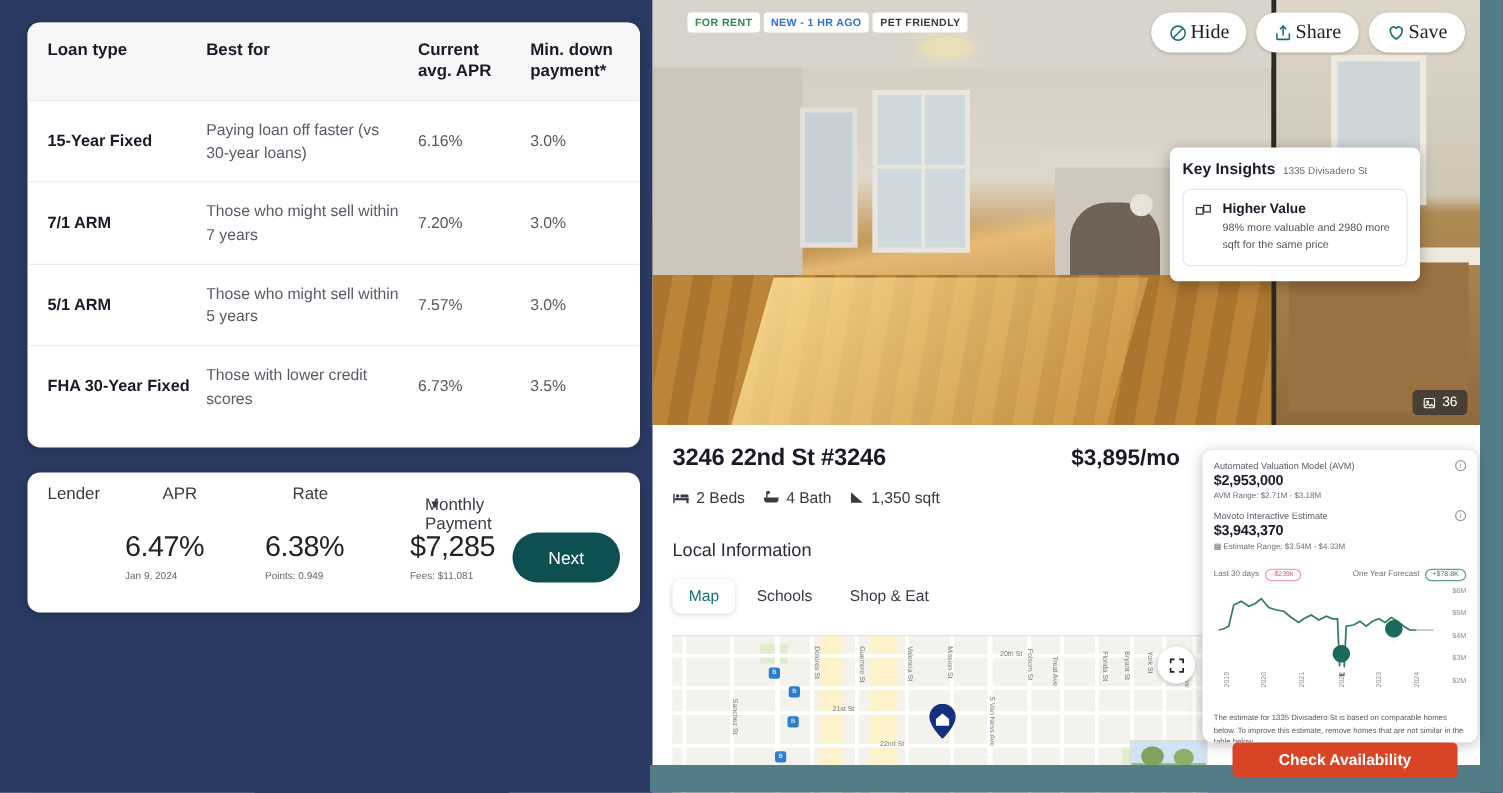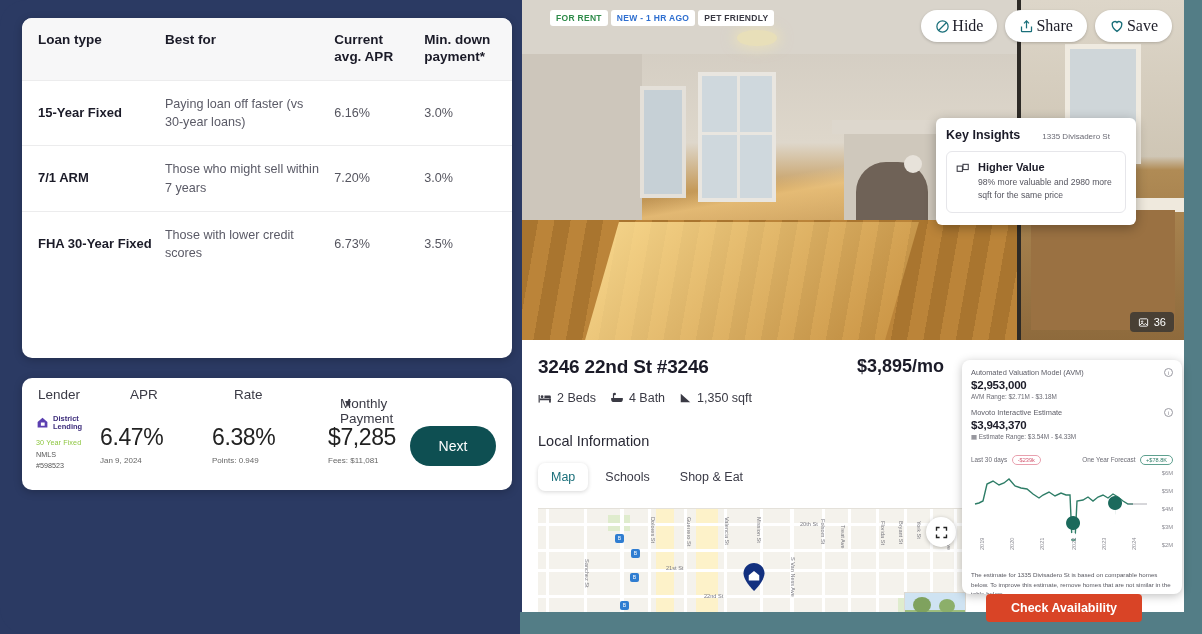--- a/index.html
+++ b/index.html
@@ -175,21 +175,21 @@
     border-radius: 4px; padding: 4px 8px;
     font-size: 11px; display: flex; align-items: center; gap: 5px;
   }
 
   
   .insights {
     position: absolute; left: 414px; top: 118px; width: 200px; z-index: 6;
     background: #fff; border-radius: 6px; padding: 10px 10px 12px;
     box-shadow: 0 3px 12px rgba(0,0,0,.3);
   }
-  .ins-head { display: flex; align-items: baseline; gap: 22px; }
+  .ins-head { display: flex; align-items: baseline; gap: 6px; }
   .ins-title { font-size: 12.5px; font-weight: bold; color: #1b1b28; }
   .ins-addr { font-size: 8px; color: #6a6a74; }
   .ins-card {
     margin-top: 9px; border: 1px solid #e6e6ea; border-radius: 6px;
     padding: 9px 9px 10px; display: flex; gap: 8px;
   }
   .ins-icon { flex: 0 0 auto; margin-top: 1px; }
   .ins-h { font-size: 11px; font-weight: bold; color: #1b1b28; }
   .ins-b { font-size: 8.6px; color: #55555f; line-height: 1.5; margin-top: 3px; }
 
@@ -265,21 +265,21 @@
 
   .chart-wrap { position: relative; height: 98px; margin-top: 4px; }
   .chart-y { position: absolute; right: 0; top: 0; height: 78px; width: 20px; }
   .chart-y div { position: absolute; right: 0; font-size: 5.8px; color: #8b8b93; }
   .chart-x { position: absolute; left: 2px; top: 80px; width: 178px; height: 18px; }
   .chart-x div { position: absolute; font-size: 5.6px; color: #8b8b93; transform: rotate(-90deg); transform-origin: left top; }
   .spark { position: absolute; left: 0; top: 0; }
   .avm-note { font-size: 6.2px; color: #56565f; line-height: 1.55; margin-top: 2px; }
 
   .check-btn {
-    position: absolute; left: 986px; top: 594px; width: 156px; height: 28px;
+    position: absolute; left: 986px; top: 594px; width: 180px; height: 28px;
     background: #d94426; color: #fff; border: none; border-radius: 4px;
     font-size: 12.5px; font-weight: bold; cursor: pointer; z-index: 8;
     font-family: "Liberation Sans", sans-serif;
   }
 </style>
 </head>
 <body>
 
 <div class="root">
 
@@ -314,55 +314,46 @@
             <td class="apr">6.16%</td>
             <td class="down">3.0%</td>
           </tr>
           <tr>
             <td class="name">7/1 ARM</td>
             <td class="best">Those who might sell within 7 years</td>
             <td class="apr">7.20%</td>
             <td class="down">3.0%</td>
           </tr>
           <tr>
+            <td class="name">5/1 ARM</td>
+            <td class="best">Those who might sell within 5 years</td>
+            <td class="apr">7.57%</td>
+            <td class="down">3.0%</td>
+          </tr>
+          <tr>
             <td class="name">FHA 30-Year Fixed</td>
             <td class="best">Those with lower credit scores</td>
             <td class="apr">6.73%</td>
             <td class="down">3.5%</td>
           </tr>
         </tbody>
       </table>
     </div>
 
     <div class="lender-card">
       <div class="lender-head">
         <span class="lh-lender">Lender</span>
         <span class="lh-apr">APR</span>
         <span class="lh-rate">Rate</span>
         <span class="lh-mp">
             <span>Monthly Payment</span>
             <span class="chev">▾</span>
           </span>
       </div>
       <div class="lender-row">
-        <div class="brandbox">
-          <div class="brandline">
-            <svg width="13" height="13" viewBox="0 0 24 24">
-              <path d="M3 11 L12 3 L21 11 L21 21 L3 21 Z" fill="#5b3fb0"></path>
-              <rect x="9" y="12" width="7" height="6" fill="#fff"></rect>
-            </svg>
-            <div>
-              <div class="brandname">District</div>
-              <div class="brandname">Lending</div>
-            </div>
-          </div>
-          <div class="brand-sub">30 Year Fixed</div>
-          <div class="brand-nmls">NMLS</div>
-          <div class="brand-nmls2">#598523</div>
-        </div>
         <div class="col-apr">
           <div class="bignum">6.47%</div>
           <div class="subnum">Jan 9, 2024</div>
         </div>
         <div class="col-rate">
           <div class="bignum">6.38%</div>
           <div class="subnum">Points: 0.949</div>
         </div>
         <div class="col-pay">
           <div class="bignum">$7,285</div>

